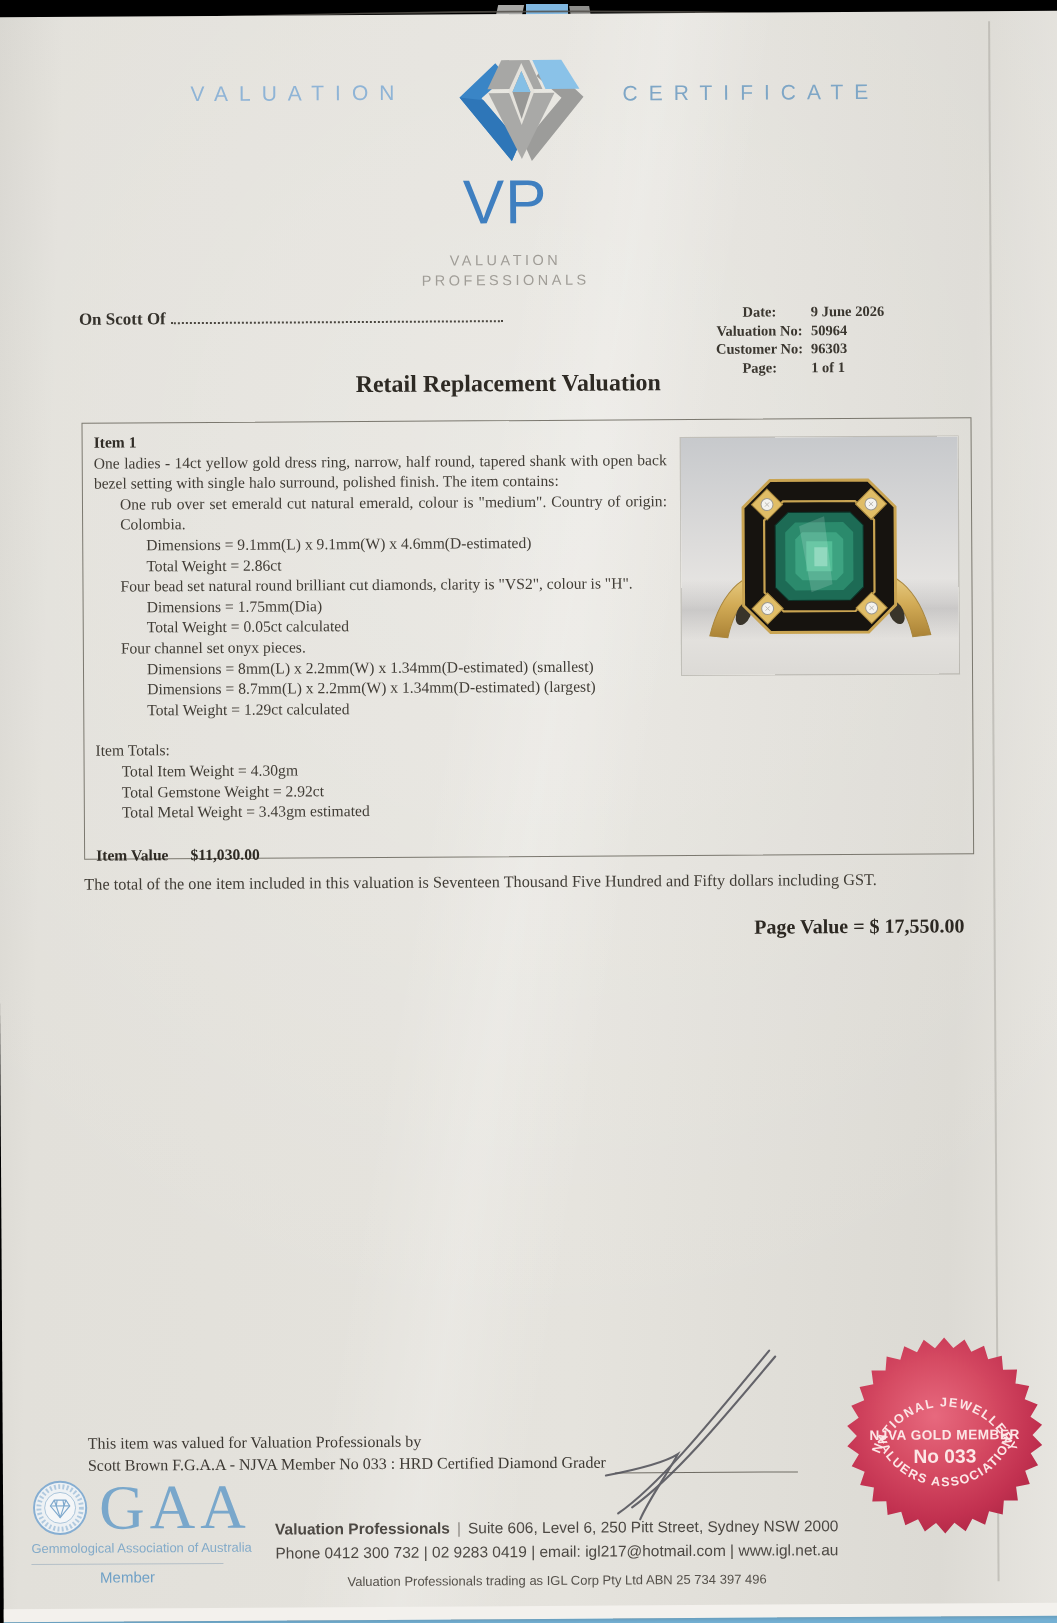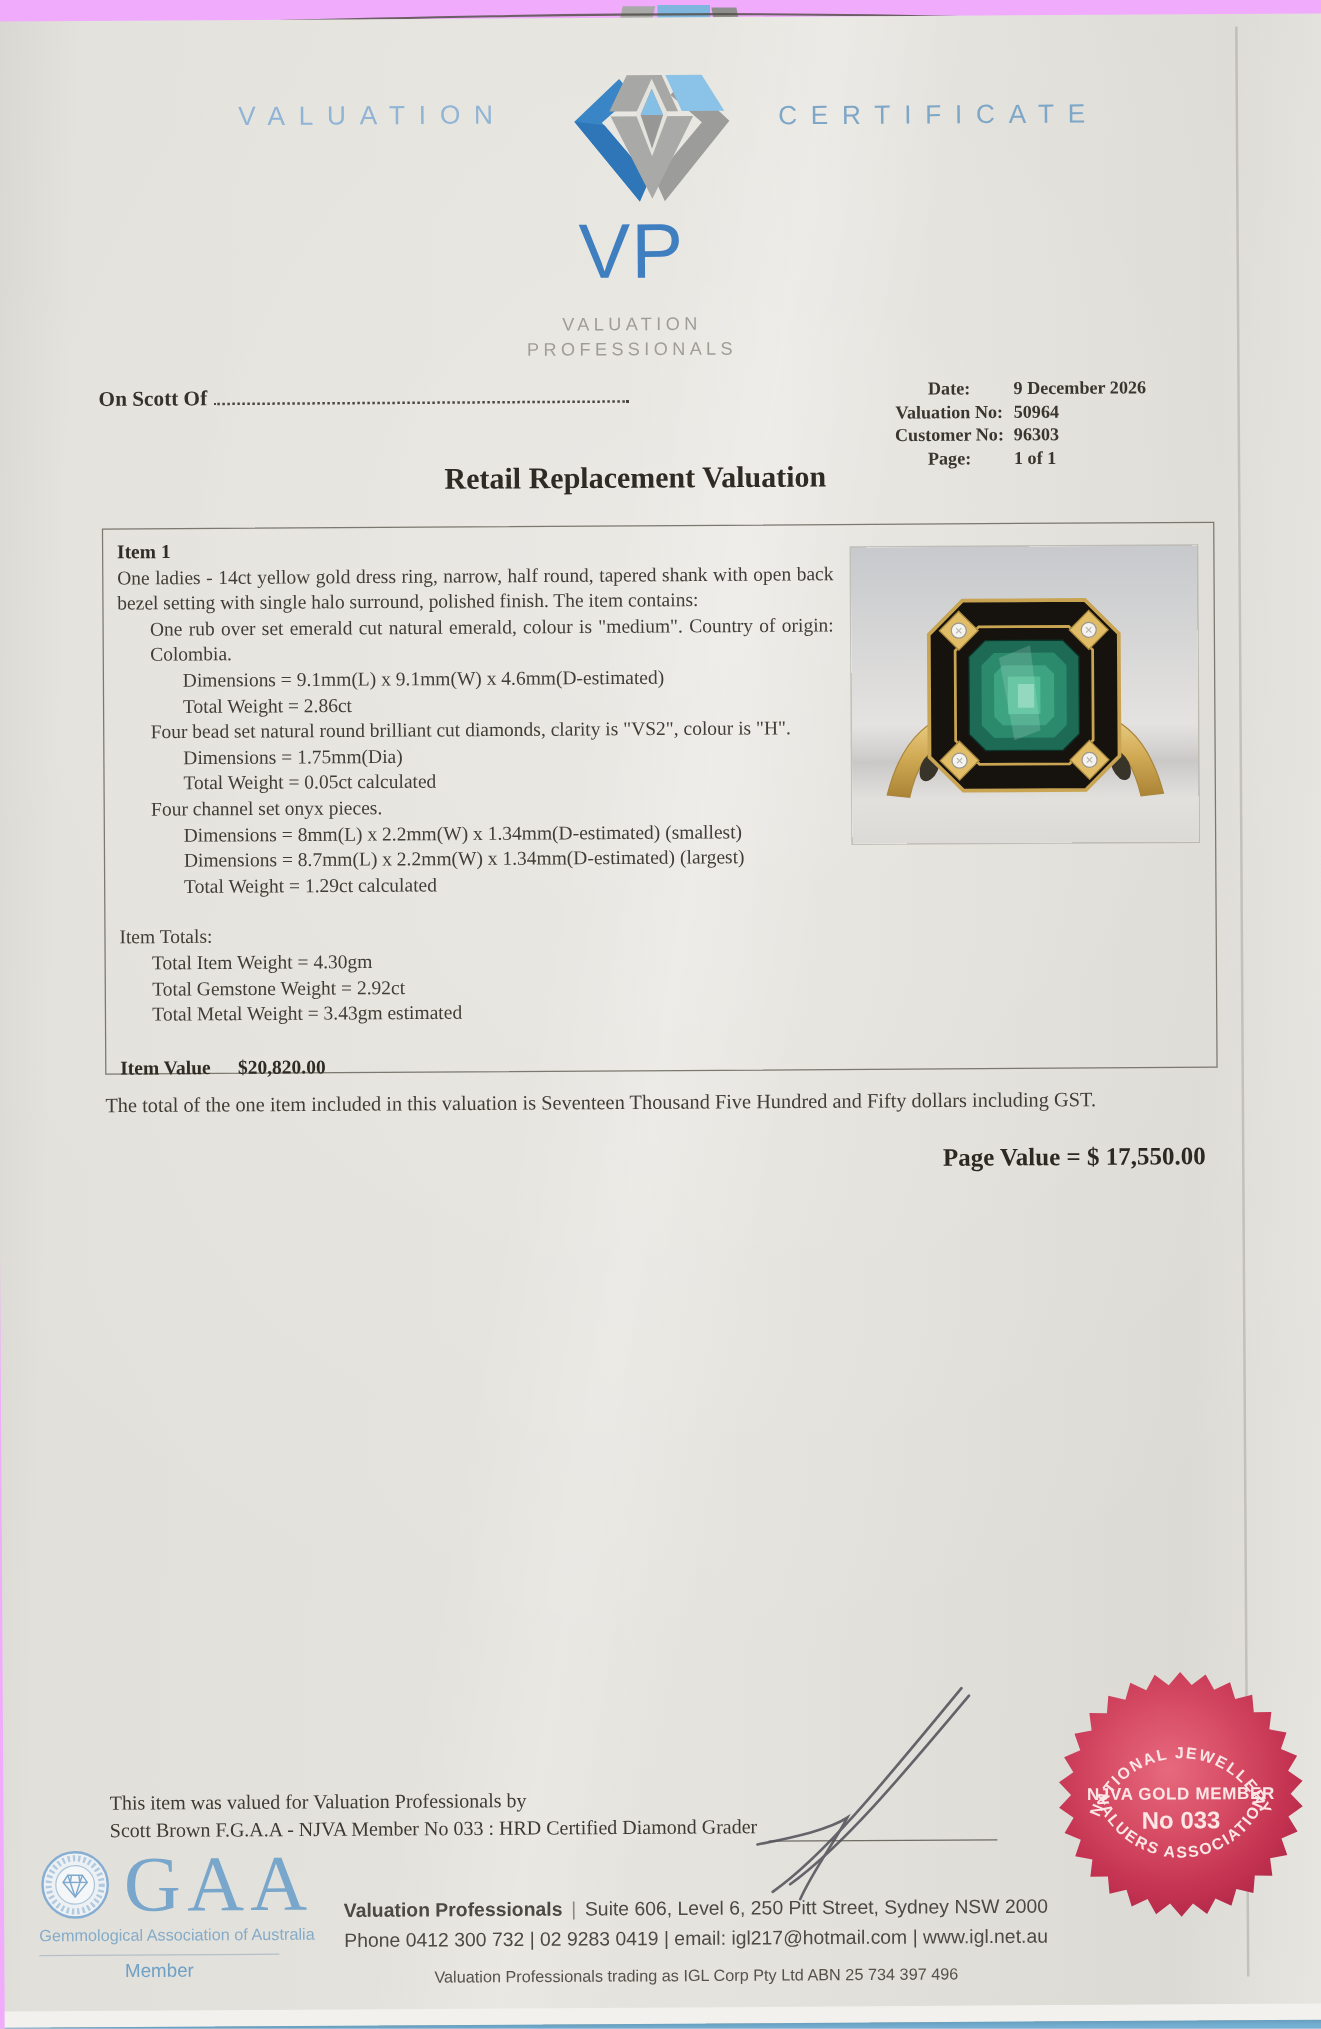--- a/index.html
+++ b/index.html
@@ -1,17 +1,17 @@
 <!DOCTYPE html>
 <html><head>
 <meta charset="utf-8">
 <style>
   html,body{margin:0;padding:0;background:#d8d6d1;}
   .stage{position:relative;width:1057px;height:1623px;overflow:hidden;
-    background:#f0abfc;font-family:"Liberation Serif",serif;color:#45413b;}
+    background:#000000;font-family:"Liberation Serif",serif;color:#45413b;}
   .paper{position:absolute;left:-6px;right:-6px;top:14px;bottom:-6px;
     transform:rotate(-0.35deg);transform-origin:50% 0;
     background:
       linear-gradient(100deg, rgba(255,255,255,0) 42%, rgba(255,255,255,.20) 50%, rgba(255,255,255,0) 58%),
       radial-gradient(120% 90% at 50% 28%, rgba(255,255,255,.22), rgba(0,0,0,0) 62%),
       linear-gradient(92deg,#d7d5cf 0,#e2e0da 70px,#e5e3dd 55%,#dcdad4 88%,#e9e7e2 100%);}
   .abs{position:absolute;}
   
   .hdr-word{font-family:"Liberation Sans",sans-serif;font-size:21px;letter-spacing:11px;
     font-weight:400;}
@@ -99,21 +99,21 @@
     <div class="abs vp-org" style="left:410px;top:238px;width:200px;">VALUATION</div>
     <div class="abs vp-org" style="left:410px;top:258px;width:200px;">PROFESSIONALS</div>
 
     <div class="abs behalf" style="left:83px;top:293px;">
       <span>On Scott Of</span><span class="leader"></span>
     </div>
 
     <div class="abs" style="left:712px;top:290px;">
       <div class="meta-row">
         <span class="meta-label">Date:</span>
-        <span>9 December 2026</span>
+        <span>9 June 2026</span>
       </div>
       <div class="meta-row">
         <span class="meta-label">Valuation No:</span>
         <span>50964</span>
       </div>
       <div class="meta-row">
         <span class="meta-label">Customer No:</span>
         <span>96303</span>
       </div>
       <div class="meta-row">
@@ -202,21 +202,21 @@
       <div class="ind2">Total Weight = 1.29ct calculated</div>
 
       <div class="gap"></div>
       <div>Item Totals:</div>
       <div class="ind1">Total Item Weight = 4.30gm</div>
       <div class="ind1">Total Gemstone Weight = 2.92ct</div>
       <div class="ind1">Total Metal Weight = 3.43gm estimated</div>
       <div class="gap"></div>
       <div class="item-value">
         <span>Item Value</span>
-        <span class="amt">$20,820.00</span>
+        <span class="amt">$11,030.00</span>
       </div>
     </div>
 
     <div class="abs summary-sentence" style="left:85px;top:858px;width:890px;">The total of the one item included in this valuation is Seventeen Thousand Five Hundred and Fifty dollars including GST.</div>
 
     <div class="abs total-value" style="right:104px;top:903px;">
       <span>Page Value =</span>
       <span>$ 17,550.00</span>
     </div>
 

